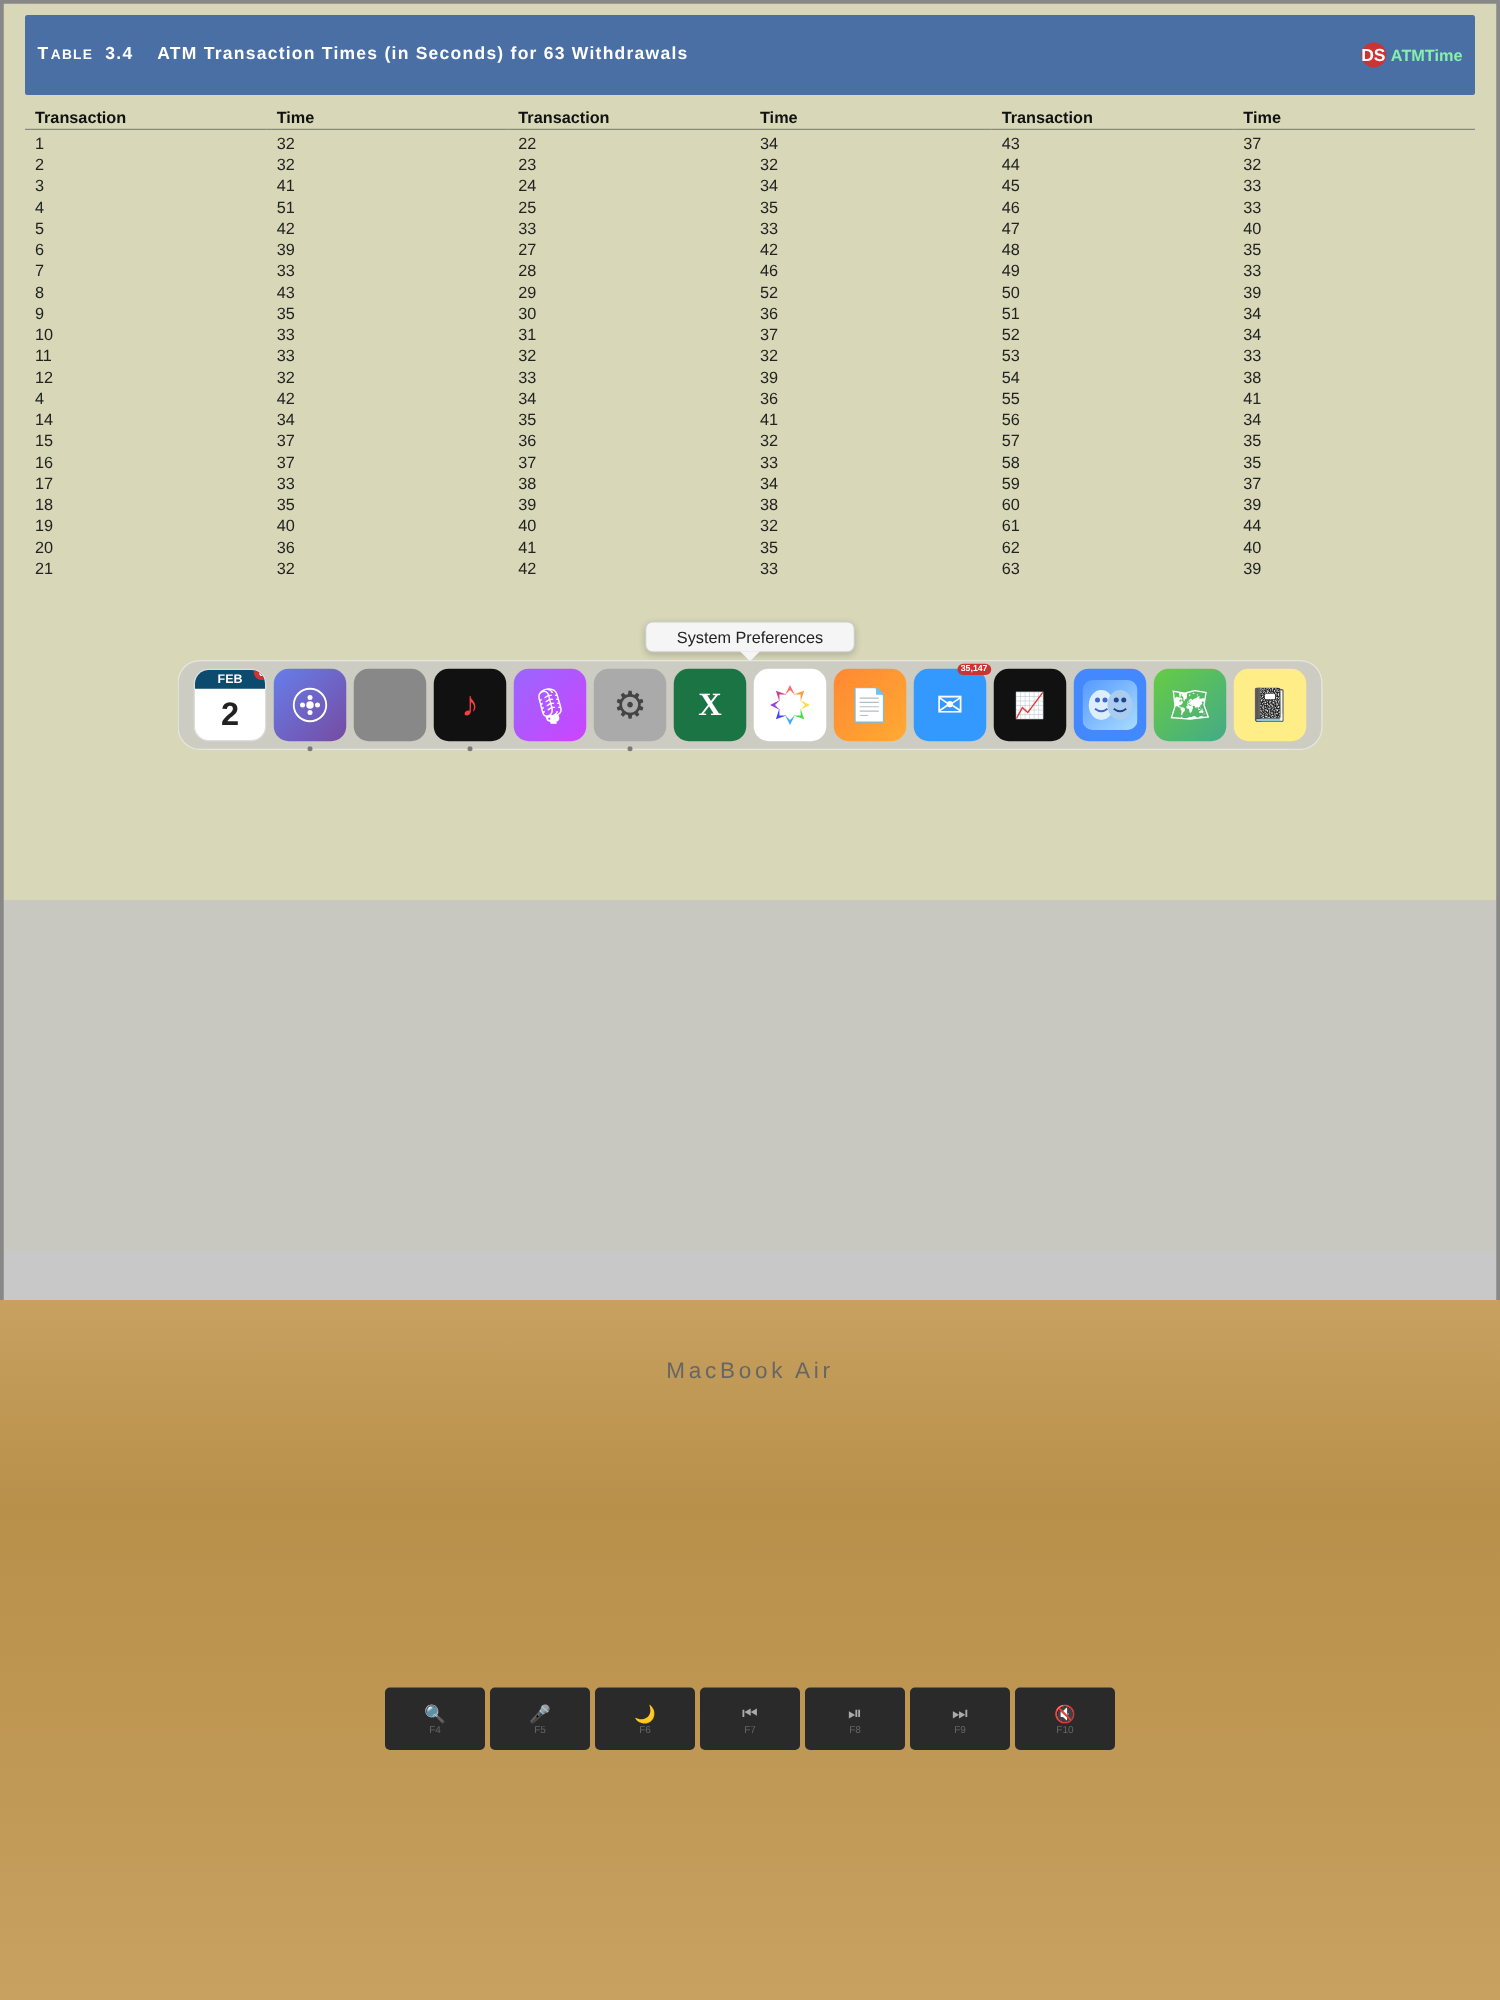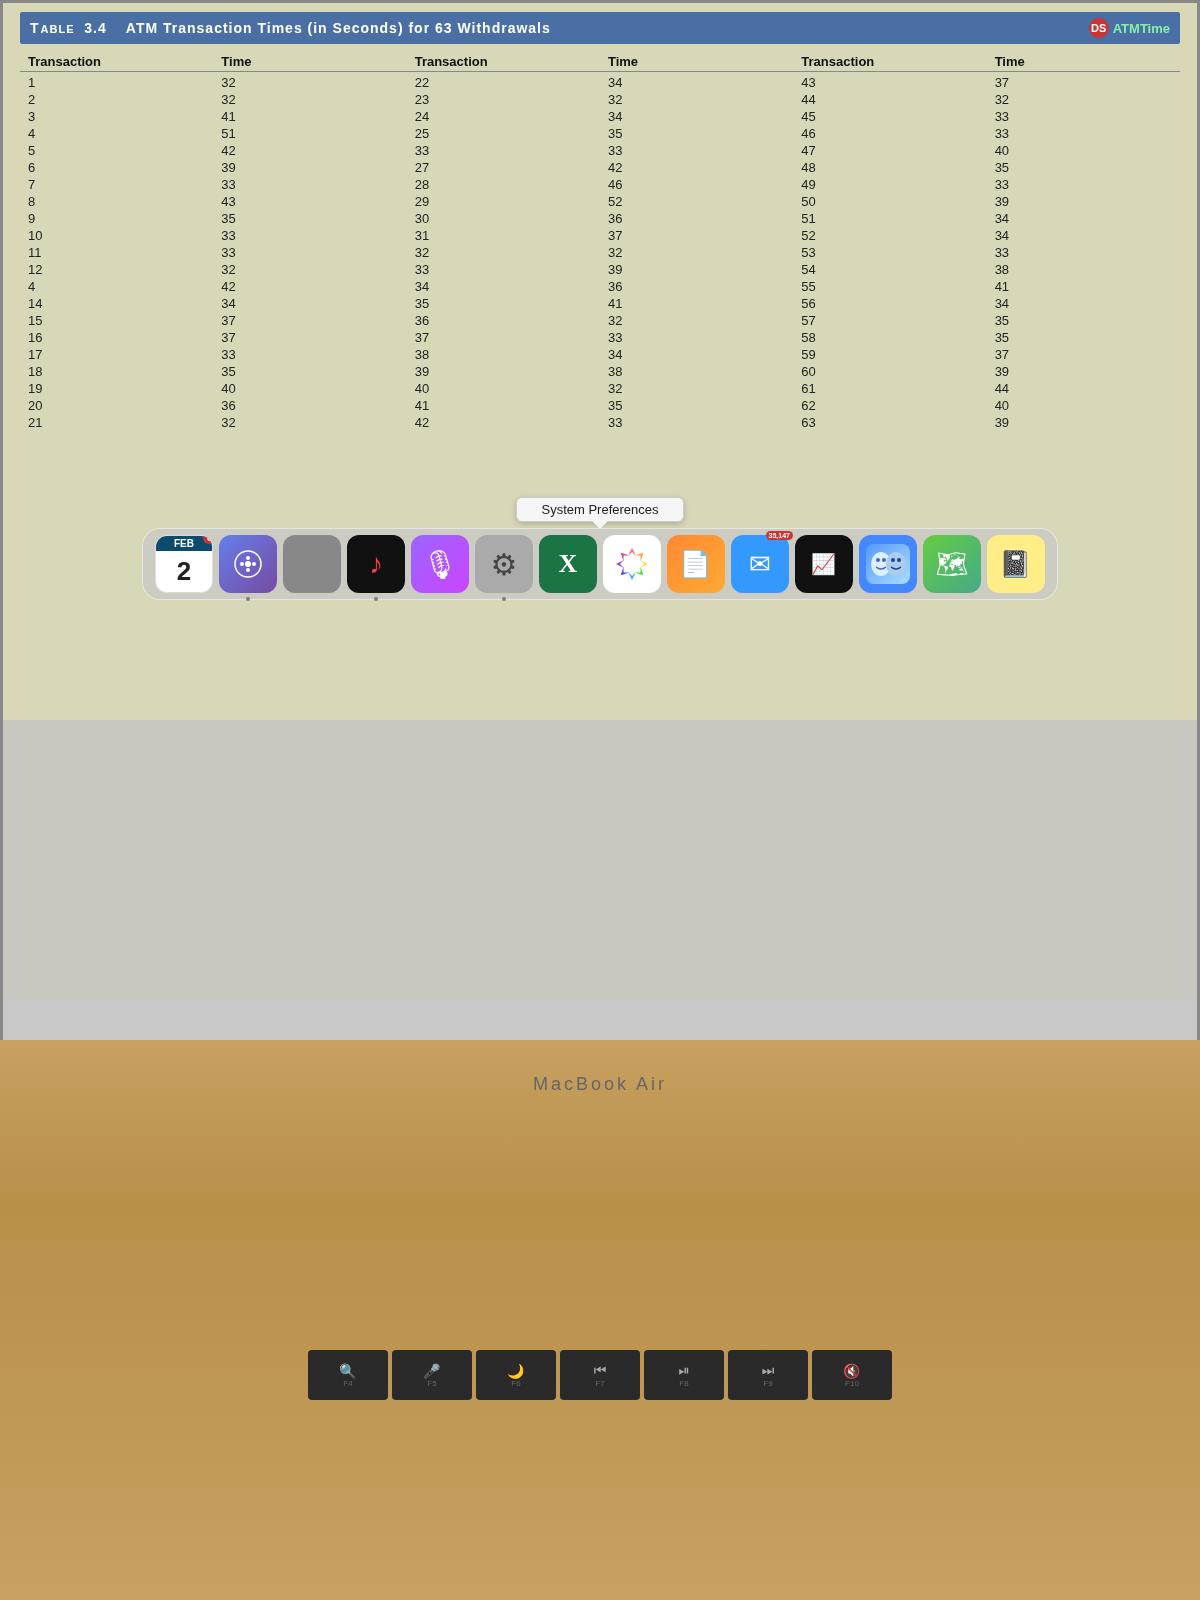--- a/index.html
+++ b/index.html
@@ -34,24 +34,23 @@
     }
 
     .table-container {
       background: #d8d8b8;
       padding: 12px 20px 20px 20px;
       height: 720px;
     }
 
     .table-header-row {
       display: flex;
-      align-items: center;
       background: #4a6fa5;
       color: white;
-      padding: 6px 10px;
+      padding: 22px 10px;
       margin-bottom: 8px;
       border-radius: 2px;
     }
 
     .table-title {
       font-size: 14px;
       letter-spacing: 1px;
       font-weight: bold;
     }
 
@@ -63,21 +62,21 @@
     }
 
     .ds-circle {
       width: 20px;
       height: 20px;
       border-radius: 50%;
       background: #cc3333;
       display: flex;
       align-items: center;
       justify-content: center;
-      font-size: 11px;
+      font-size: 14px;
       color: white;
       font-weight: bold;
     }
 
     .ds-text {
       color: #86efac;
       font-size: 13px;
       font-weight: bold;
     }
 
@@ -193,21 +192,21 @@
       right: 0;
       height: 560px;
       background: linear-gradient(to bottom, #c8a060 0%, #b8904a 30%, #c8a060 100%);
     }
 
     .macbook-label {
       text-align: center;
       font-size: 18px;
       color: #666;
       letter-spacing: 3px;
-      padding-top: 34px;
+      padding-top: 46px;
     }
 
     
     .keyboard-area {
       position: absolute;
       bottom: 50px;
       left: 50px;
       right: 50px;
       height: 200px;
     }

